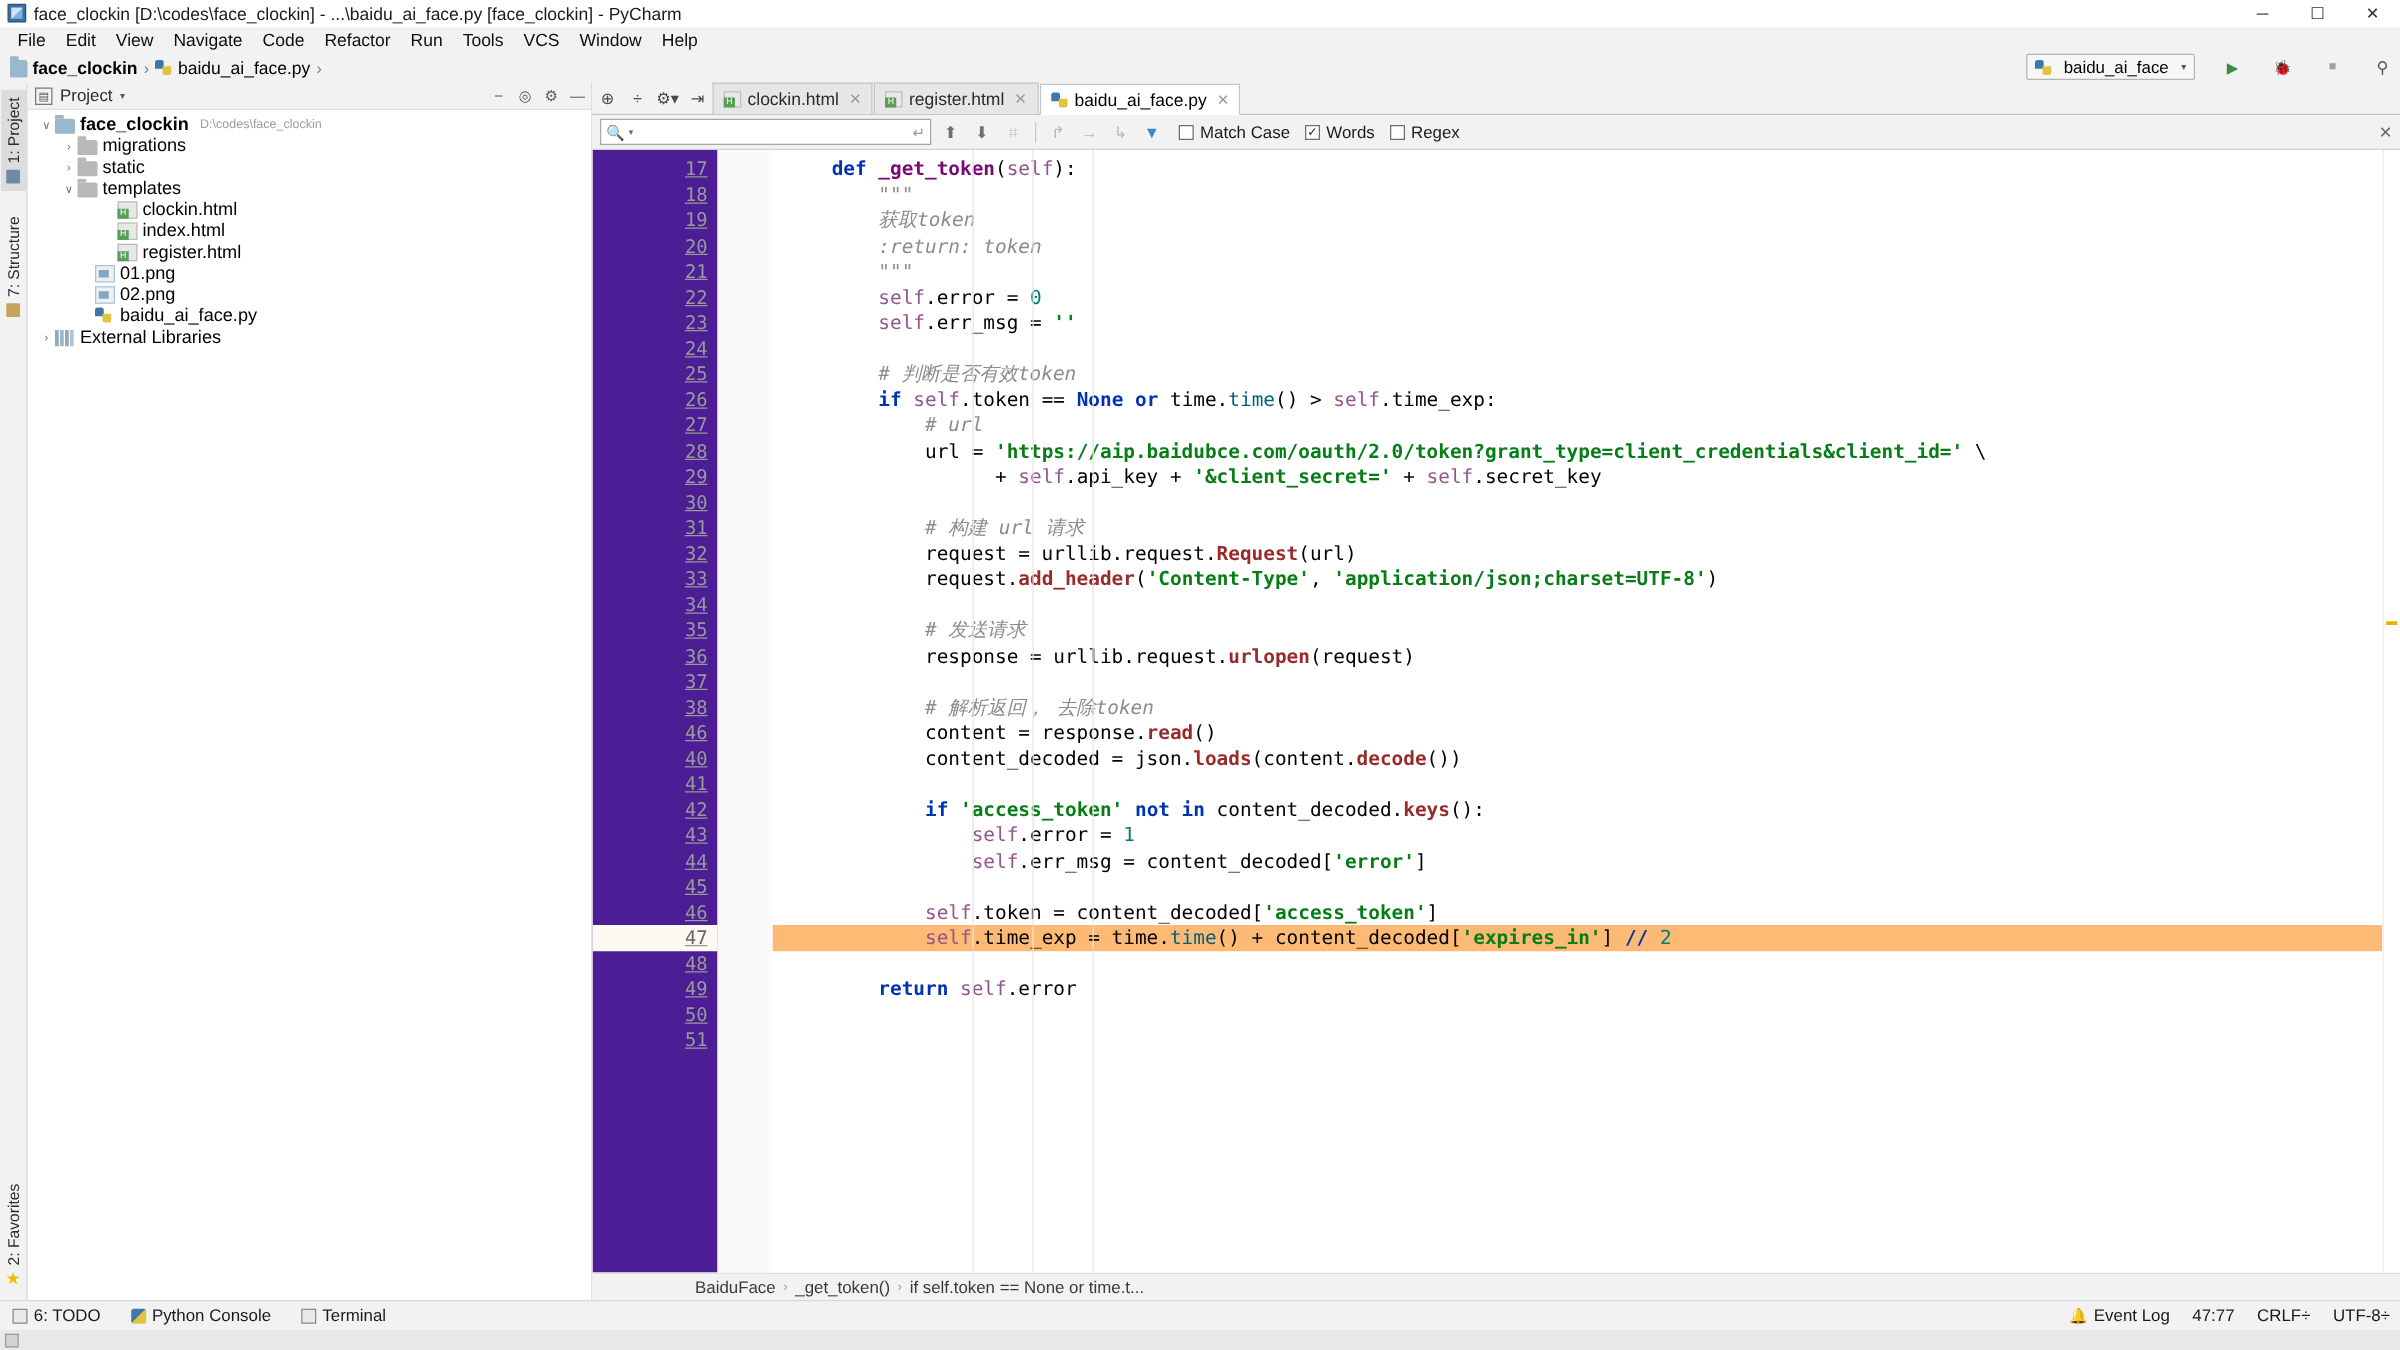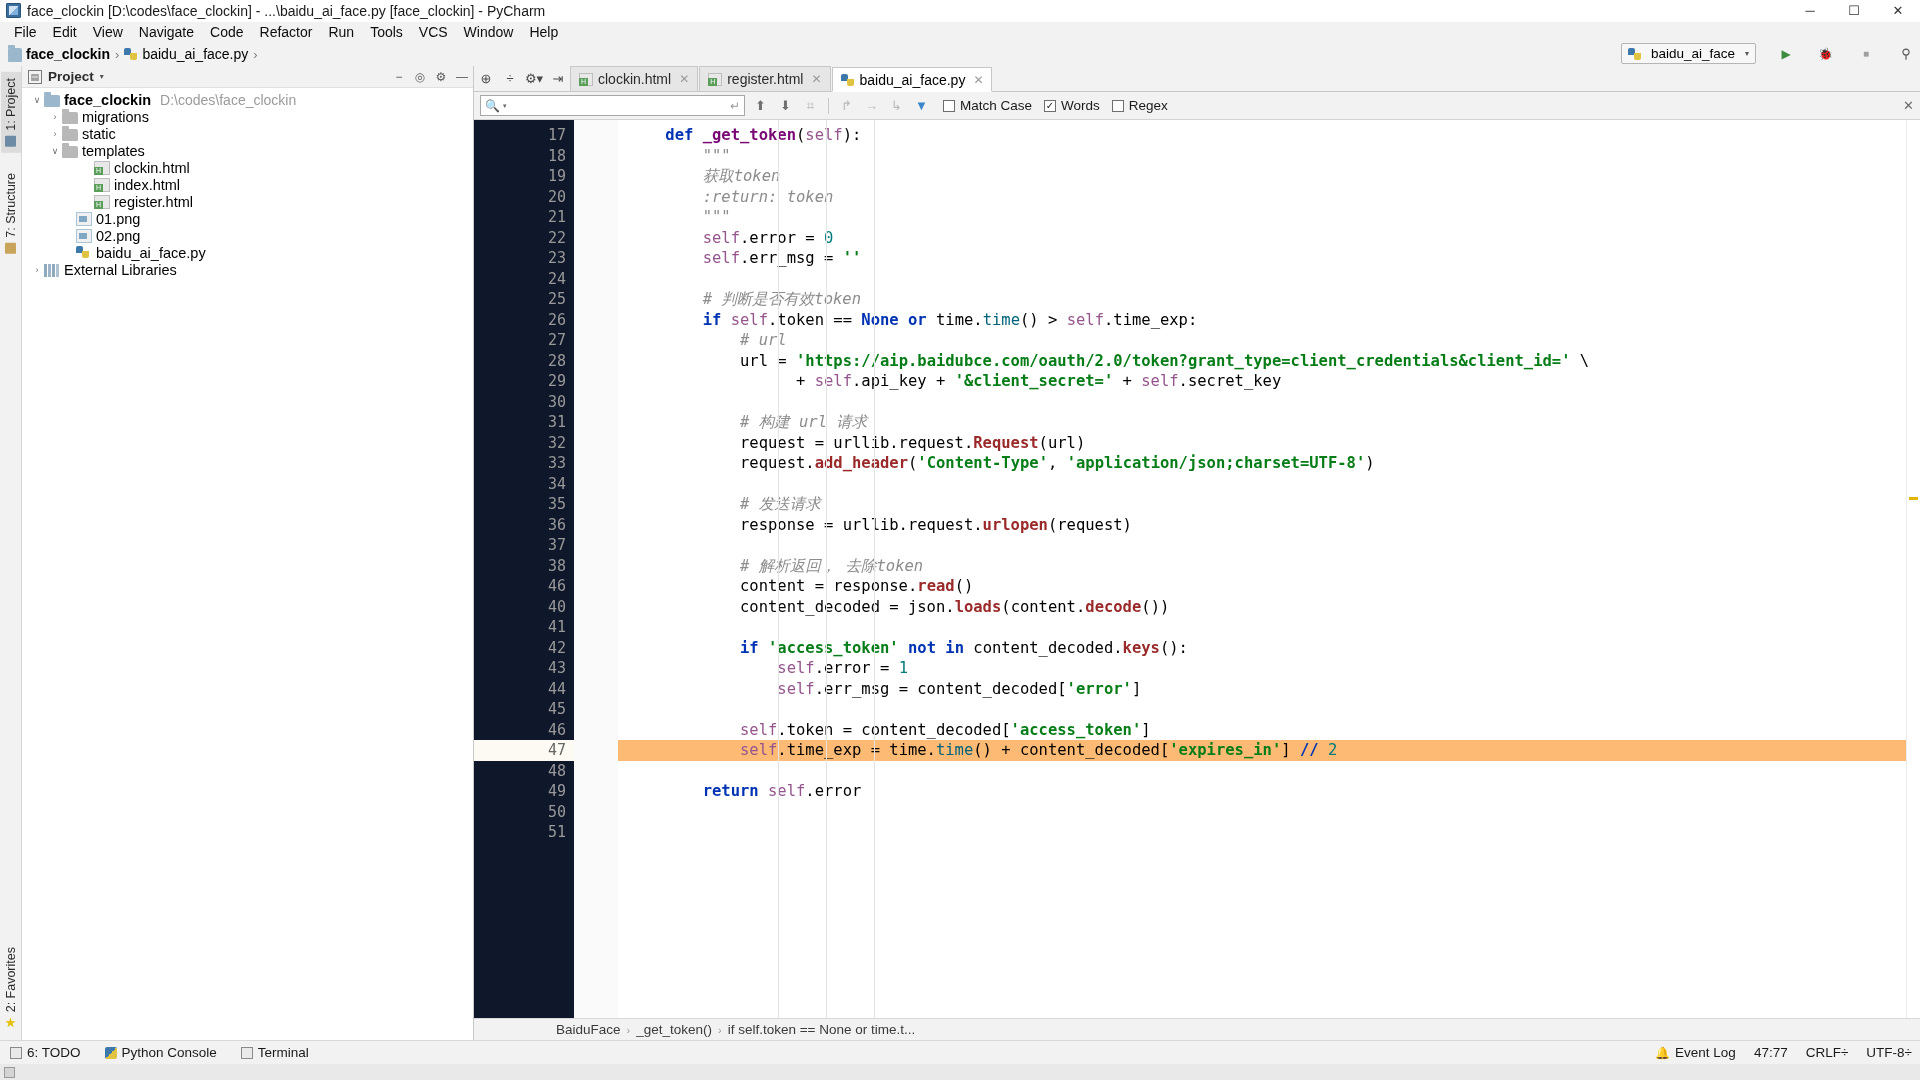--- a/index.html
+++ b/index.html
@@ -77,33 +77,33 @@
 
   
   .projectpanel {
     width:452px; flex:0 0 452px; background:#ffffff; display:flex; flex-direction:column;
     border-right:1px solid #c9c9c9;
   }
   .proj-header {
     height:22px; background:#f2f2f2; display:flex; align-items:center; gap:6px;
     padding:0 6px; flex:0 0 22px; font-size:13.5px; position:relative; border-bottom:1px solid #e0e0e0;
   }
-  .proj-header .ttl { color:#2b2b2b;font-weight:bold; }
+  .proj-header .ttl { color:#2b2b2b; }
   .proj-header .caret { font-size:8px; color:#555; }
   .proj-header .hdr-right { position:absolute; right:4px; display:flex; gap:7px; align-items:center; }
   .hicon { width:14px; height:14px; display:flex; align-items:center; justify-content:center; color:#5a5a5a; font-size:12px; }
 
   .tree { flex:1; overflow:hidden; padding-top:3px; font-size:14.5px; background:#fff; }
   .trow { height:17px; display:flex; align-items:center; white-space:nowrap; }
   .arrow { width:14px; flex:0 0 14px; text-align:center; font-size:9px; color:#6e6e6e; }
   .arrow.none { visibility:hidden; }
   .ticon { width:16px; height:15px; flex:0 0 16px; margin-right:4px; position:relative; }
   .tlabel { color:#000; }
   .tlabel.bold { font-weight:bold; }
-  .tpath { color:#9b9b9b; margin-left:9px; font-size:14px; }
+  .tpath { color:#9b9b9b; margin-left:9px; font-size:10px; }
 
   
   .ic-folder { background:#b8b8b8; border-radius:1px 2px 1px 1px; position:relative; height:12px; margin-top:2px; }
   .ic-folder::before{ content:""; position:absolute; left:0; top:-3px; width:7px; height:3px; background:#b8b8b8; border-radius:1px 1px 0 0;}
   .ic-folder.blue { background:#9bb7cc; }
   .ic-folder.blue::before { background:#9bb7cc; }
   .ic-html { width:15px; height:14px; margin-top:1px; background:#e8e8e8; border:1px solid #bdbdbd; position:relative; }
   .ic-html::after { content:"H"; position:absolute; left:-1px; bottom:-1px; width:9px; height:8px;
                     background:#5a9e5a; color:#fff; font-size:7px; line-height:8px; text-align:center; font-family:"Liberation Sans",sans-serif; }
   .ic-png { width:14px; height:14px; margin-top:1px; background:#f0f0f0; border:1px solid #a9c4d6; position:relative; }
@@ -147,23 +147,23 @@
   .fic.dim { color:#b9b9b9; }
   .fic.blue { color:#3b87c9; }
   .fsep { width:1px; height:16px; background:#c9c9c9; margin:0 2px; }
   .chk { display:flex; align-items:center; gap:5px; font-size:13.5px; color:#1a1a1a; margin-left:6px; }
   .cbox { width:12px; height:12px; border:1px solid #6e6e6e; background:#fff; display:flex; align-items:center; justify-content:center; font-size:10px; color:#222; }
   .findbar .closex { position:absolute; right:6px; color:#6a6a6a; font-size:13px; }
 
   
   .codewrap { flex:1; display:flex; min-height:0; position:relative; background:#fff; overflow:hidden; }
   .gutter {
-    width:100px; flex:0 0 100px; background:#0f172a; border-right:0;
+    width:100px; flex:0 0 100px; background:#4c1d95; border-right:0;
     font-family:"DejaVu Sans Mono", monospace; font-size:15px; color:#999999;
-    padding-top:5px; position:relative;
+    padding-top:5px; position:relative;text-decoration:underline;
   }
   .gline { height:20.5px; display:flex; align-items:center; justify-content:flex-end; padding-right:8px; position:relative; }
   .gline.cur { background:#fcfaf2; color:#666; }
   .fold { position:absolute; right:-26px; width:11px; height:11px; border:1px solid #bdbdbd; background:#fff;
           color:#888; font-size:9px; line-height:9px; text-align:center; }
   .bulb { position:absolute; right:-44px; width:14px; height:14px; color:#e3b505; font-size:13px; line-height:14px; }
 
   .gutterstrip { width:44px; flex:0 0 44px; background:#fafafa; position:relative; }
 
   .code {

